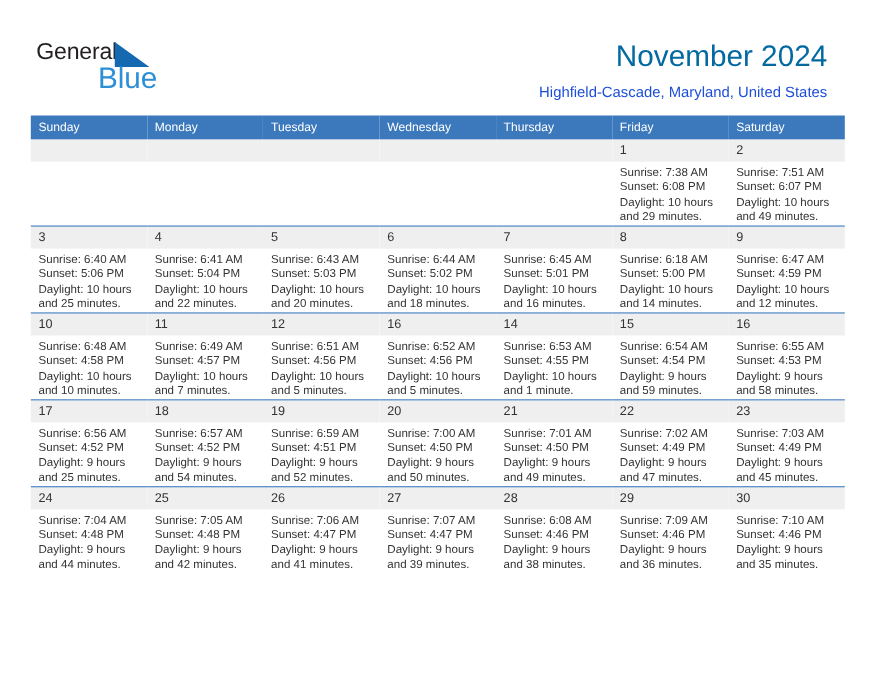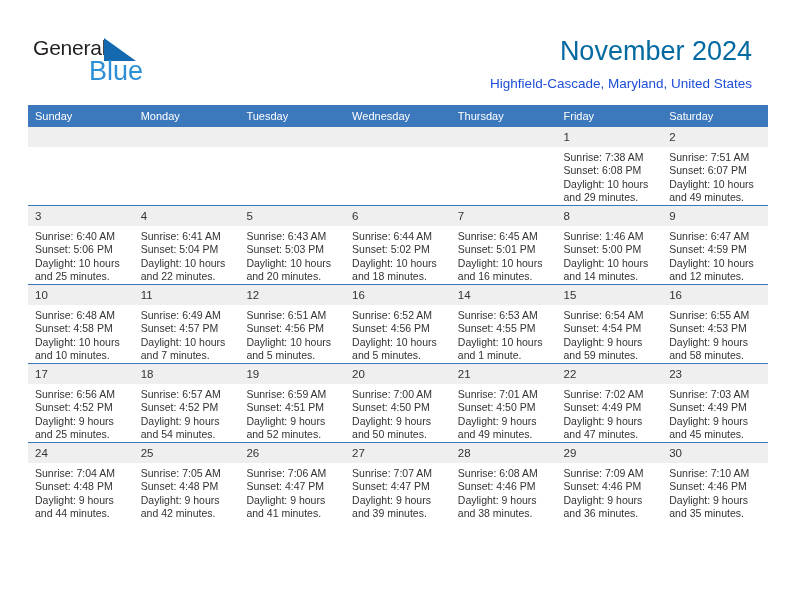--- a/index.html
+++ b/index.html
@@ -239,21 +239,21 @@
             <div class="info">
               <div>Sunrise: 6:45 AM</div>
               <div>Sunset: 5:01 PM</div>
               <div>Daylight: 10 hours</div>
               <div>and 16 minutes.</div>
             </div>
           </td>
           <td>
             <div class="daynum">8</div>
             <div class="info">
-              <div>Sunrise: 1:46 AM</div>
+              <div>Sunrise: 6:18 AM</div>
               <div>Sunset: 5:00 PM</div>
               <div>Daylight: 10 hours</div>
               <div>and 14 minutes.</div>
             </div>
           </td>
           <td>
             <div class="daynum">9</div>
             <div class="info">
               <div>Sunrise: 6:47 AM</div>
               <div>Sunset: 4:59 PM</div>

